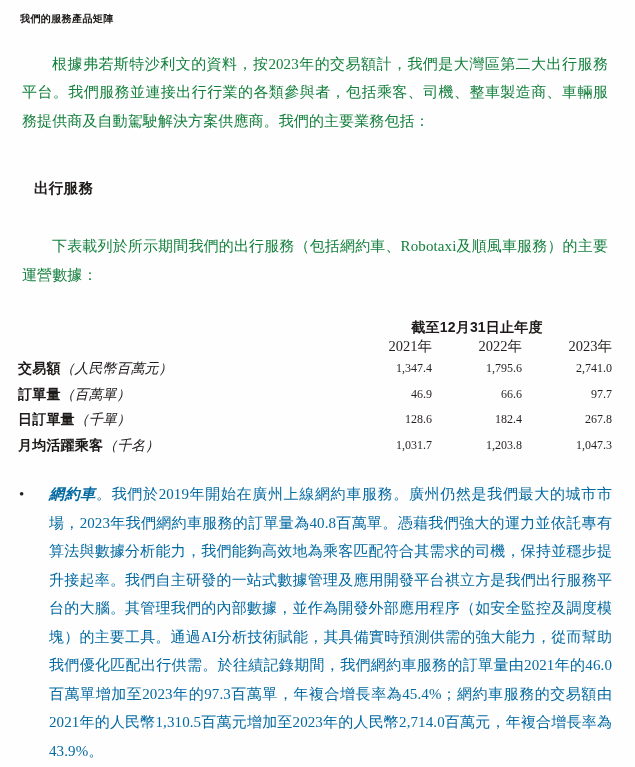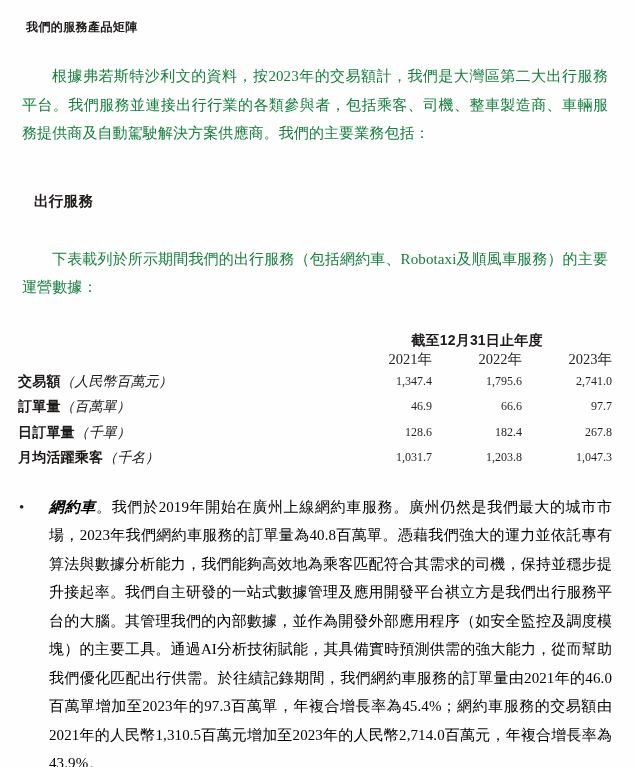--- a/index.html
+++ b/index.html
@@ -17,26 +17,26 @@
   .page {
     position: relative;
     width: 635px;
     height: 767px;
     box-sizing: border-box;
     padding: 0 23px 0 18px;
   }
 
   
   .heading {
-    font-family: Liberation Serif, serif;
-    font-weight: bold;
-    font-size: 12px;
+    font-family: Liberation Mono, monospace;
+    font-weight: bold;
+    font-size: 10px;
     letter-spacing: 0.4px;
     color: #1d1a19;
-    margin: 8px;
+    margin: 2px;
     padding-top: 11px;
     line-height: 1.45;
   }
   .subheading {
     font-family: "Liberation Sans", "DejaVu Sans", sans-serif;
     font-weight: bold;
     font-size: 14.5px;
     letter-spacing: 0.3px;
     color: #1d1a19;
     margin: 16px;
@@ -131,21 +131,21 @@
     text-align: left;
     padding-left: 1px;
     color: #231f1e;
   }
   .bullet-body {
     flex: 1 1 auto;
     font-size: 15px;
     line-height: 28.5px;
     text-align: justify;
     text-justify: inter-ideograph;
-    color: #000000;
+    color: #0369a1;
     letter-spacing: 0.1px;
   }
   .lead-term {
     font-weight: bold;
     font-style: italic;
   }
 </style>
 </head>
 <body>
 

